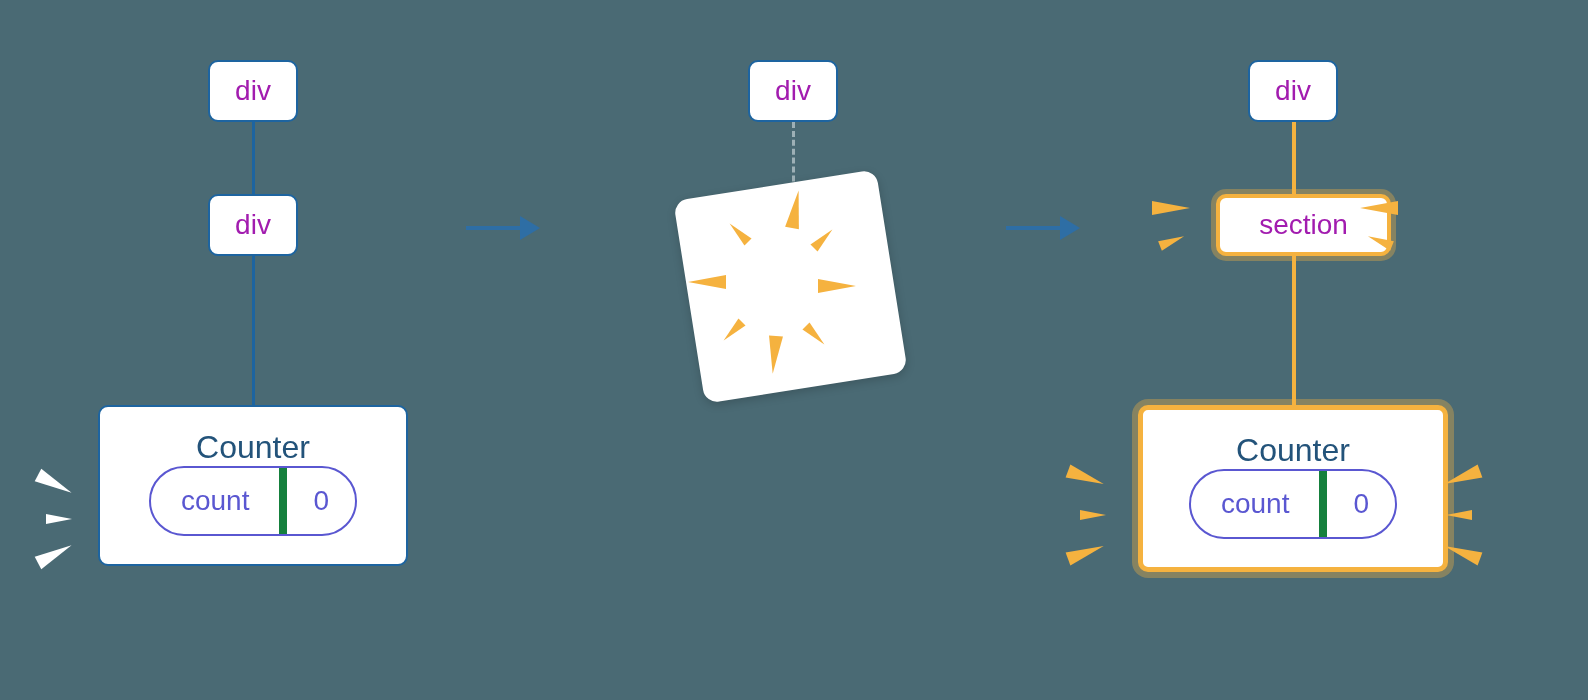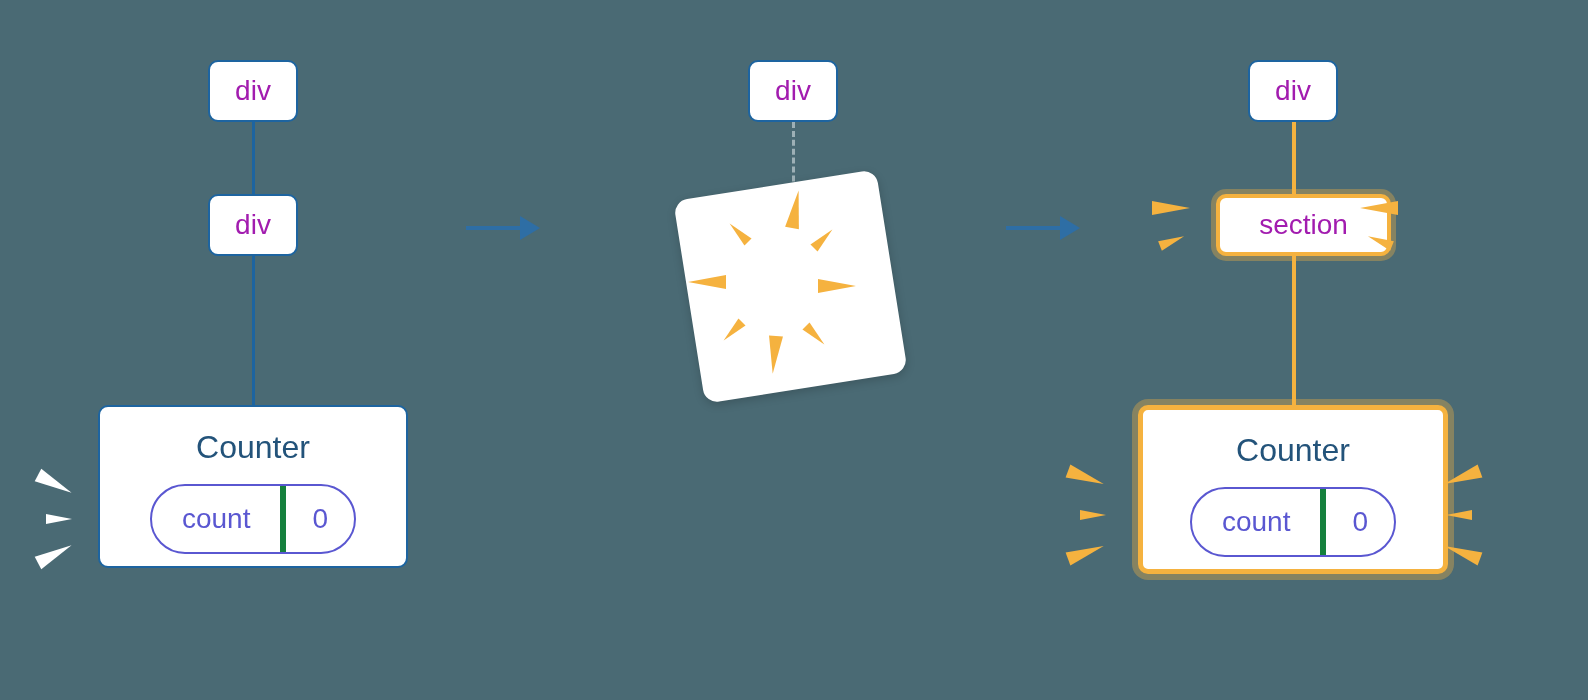--- a/index.html
+++ b/index.html
@@ -39,25 +39,24 @@
   .node-highlight {
     border: 4px solid #f5b23f;
     box-shadow: 0 0 0 5px rgba(245,178,63,0.35);
   }
 
   
   .counter-card {
     background: #ffffff;
     border-radius: 10px;
     width: 310px;
-    padding: 22px 20px 12px 20px;
+    padding: 22px 20px 28px 20px;
     display: flex;
     flex-direction: column;
     align-items: center;
-    gap: 18px;
   }
   .counter-card.blue-border { border: 2px solid #1d64a0; }
   .counter-card.gold-border { border: 5px solid #f5b23f; box-shadow: 0 0 0 6px rgba(245,178,63,0.35); }
   .counter-title {
     font-size: 32px;
     color: #23537a;
     font-weight: 500;
   }
   .pill {
     border: 2px solid #5a57d1;
@@ -66,21 +65,21 @@
     align-items: stretch;
     height: 70px;
     overflow: hidden;
   }
   .pill-left {
     padding: 0 30px;
     display: flex;
     align-items: center;
     font-size: 28px;
     color: #5a57d1;
-    border-right: 6px solid #15803d;
+    border-right: 8px solid #15803d;
   }
   .pill-right {
     padding: 0 26px;
     display: flex;
     align-items: center;
     font-size: 28px;
     color: #5a57d1;
   }
 
   

